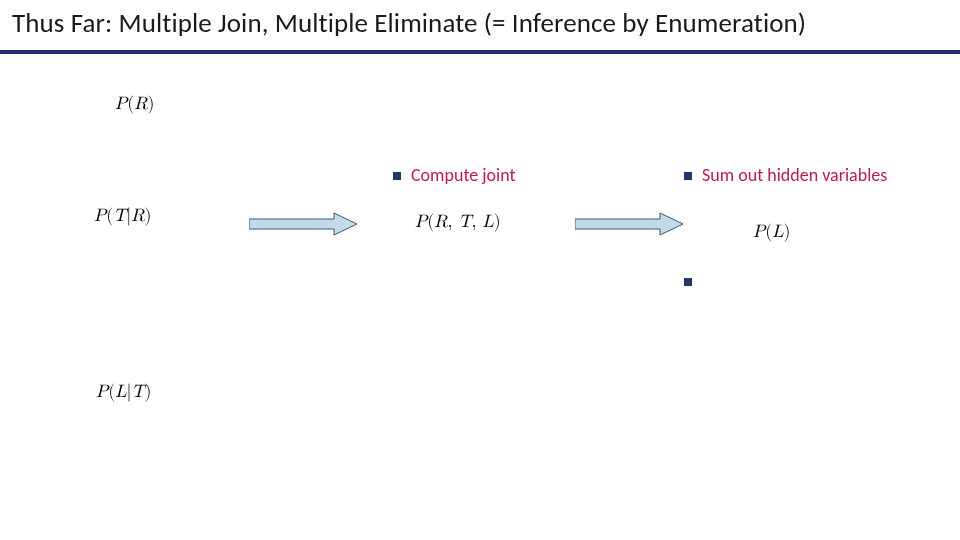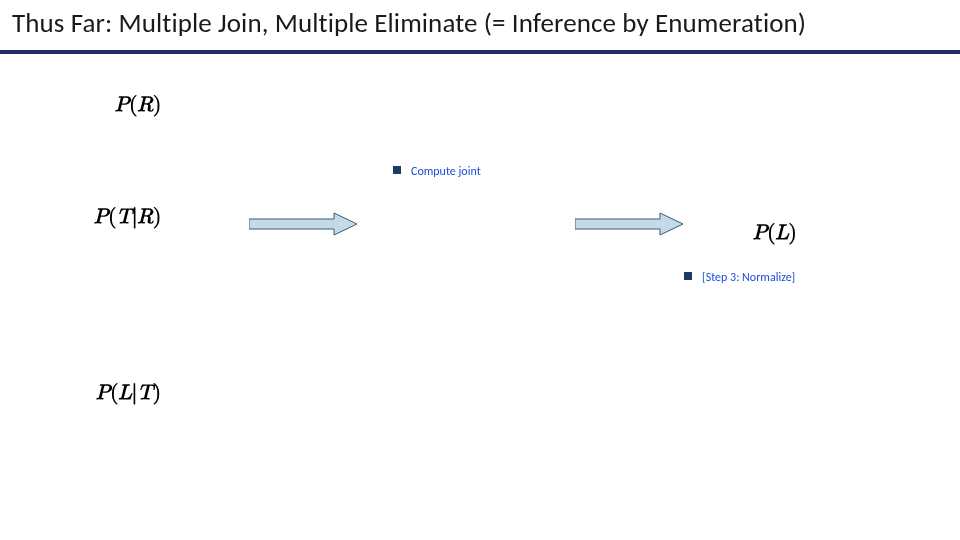--- a/index.html
+++ b/index.html
@@ -30,28 +30,27 @@
   .rule {
     position: absolute;
     left: 0;
     top: 50px;
     width: 960px;
     height: 4px;
     background: #1f2f66;
   }
   .math {
     font-family: "Cambria Math", "Latin Modern Math", "Times New Roman", serif;
-    font-size: 21px;
-    font-weight: bold;
+    font-size: 18px;
   }
   .math .var { font-style: italic; }
   .bullet-line {
     position: absolute;
-    font-size: 12px;
-    color: #1d4ed8;
+    font-size: 18px;
+    color: #be185d;
     white-space: nowrap;
   }
   .bullet-line .sq {
     display: inline-block;
     width: 8px;
     height: 8px;
     background: #1f3864;
     vertical-align: 1px;
     margin-right: 10px;
   }
@@ -85,32 +84,38 @@
   </div>
 
   <div id="m-ptr" class="math">
     <span class="var">P</span>(<span class="var">T</span>|<span class="var">R</span>)
   </div>
 
   <div id="m-plt" class="math">
     <span class="var">P</span>(<span class="var">L</span>|<span class="var">T</span>)
   </div>
 
+  <div id="m-prtL" class="math">
+    <span class="var">P</span>(<span class="var">R</span>,&nbsp;<span class="var">T</span>,&nbsp;<span class="var">L</span>)
+  </div>
 
   <div id="m-pl" class="math">
     <span class="var">P</span>(<span class="var">L</span>)
   </div>
 
   <div id="b-compute" class="bullet-line">
     <span class="sq"></span><span>Compute joint</span>
   </div>
 
+  <div id="b-sumout" class="bullet-line">
+    <span class="sq"></span><span>Sum out hidden variables</span>
+  </div>
 
   <div id="b-step3" class="bullet-line">
-    <span class="sq"></span><span>[Step 3: Normalize]</span>
+    <span class="sq"></span>
   </div>
 
   <svg class="arrow" style="left:249px; top:211px;" width="110" height="26" viewBox="0 0 110 26">
     <polygon points="0,8 85,8 85,2 108,13 85,24 85,18 0,18" stroke-width="1" fill="#c3dbe7" stroke="#3a5a7a"></polygon>
   </svg>
 
   <svg class="arrow" style="left:575px; top:211px;" width="110" height="26" viewBox="0 0 110 26">
     <polygon points="0,8 85,8 85,2 108,13 85,24 85,18 0,18" stroke-width="1" fill="#c3dbe7" stroke="#3a5a7a"></polygon>
   </svg>
 

